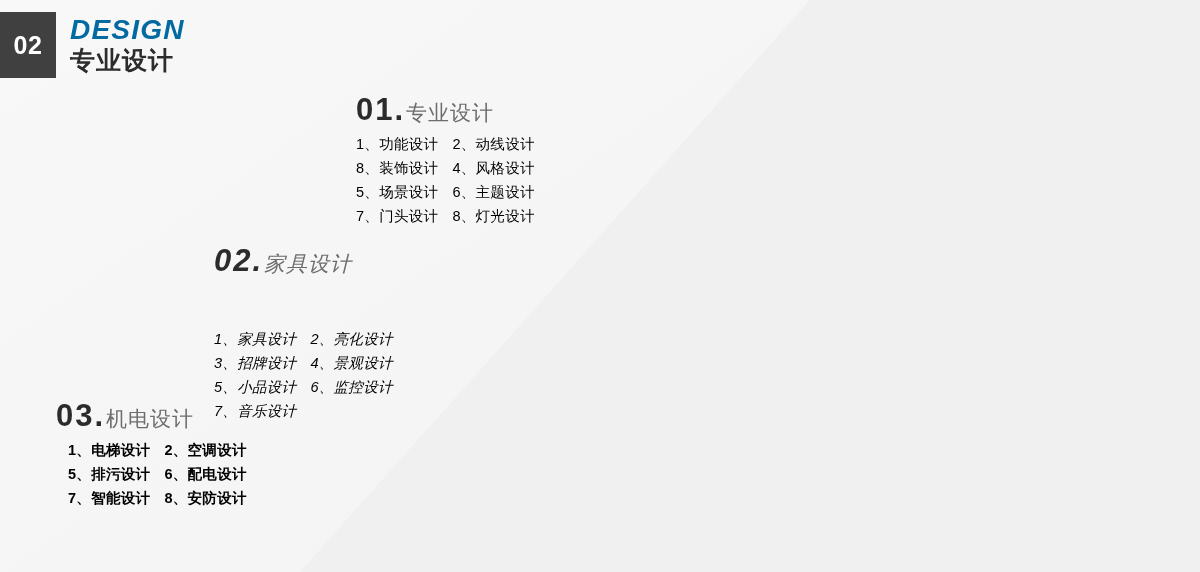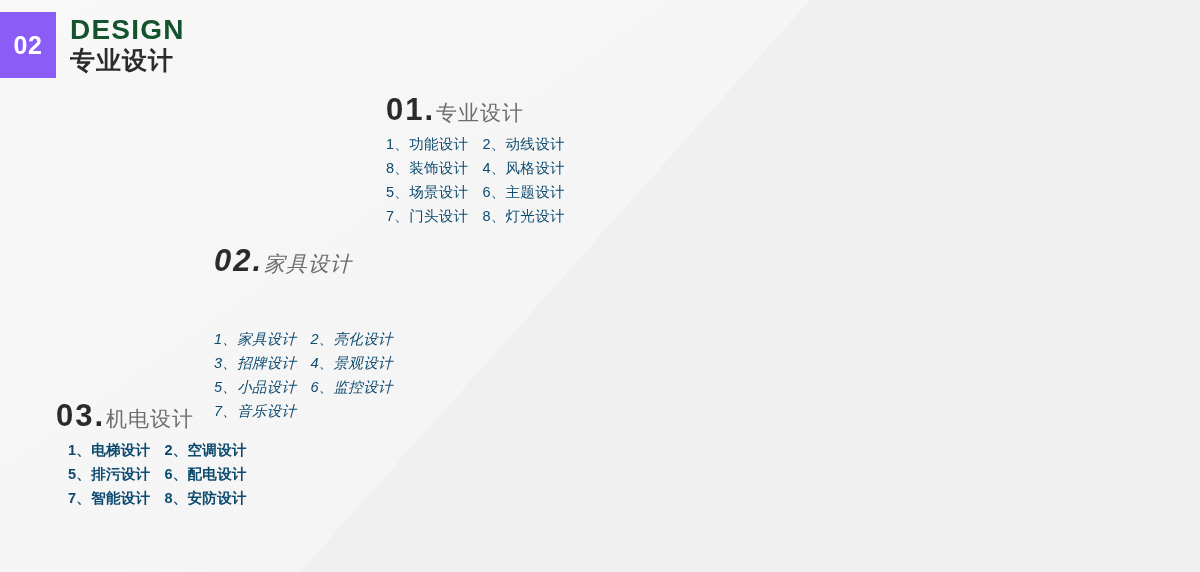--- a/index.html
+++ b/index.html
@@ -38,42 +38,43 @@
     position: absolute;
     left: 0;
     top: 12px;
     height: 66px;
     display: flex;
     align-items: stretch;
   }
   .num-badge {
     width: 56px;
     height: 66px;
-    background: #8b5cf6;
+    background: #404040;
     color: #ffffff;
     display: flex;
     align-items: center;
     justify-content: center;
     font-size: 25px;
     font-weight: bold;
     letter-spacing: 0.5px;
   }
   .header-text {
     margin-left: 14px;
     display: flex;
     flex-direction: column;
     justify-content: center;
     line-height: 1;
   }
   .header-en {
-    color: #14532d;
+    color: #0369a1;
     font-size: 28px;
     font-weight: bold;
     letter-spacing: 1.2px;
     line-height: 1.05;
+    font-style: italic;
   }
   .header-cn {
     color: #2c2c2c;
     font-size: 25px;
     font-weight: bold;
     letter-spacing: 1px;
     line-height: 1.15;
     margin-top: 2px;
   }
 
@@ -98,35 +99,35 @@
     font-size: 21px;
     letter-spacing: 1px;
     margin-left: 1px;
   }
   .sec-list {
     margin: 0;
     padding: 0;
     list-style: none;
   }
   .sec-list li {
-    color: #0c4a6e;
+    color: #000000;
     font-size: 14.5px;
     line-height: 24px;
     letter-spacing: 0.3px;
     white-space: nowrap;
   }
   .sec-list li .cell {
     display: inline-block;
   }
   .sec-list li .cell + .cell {
     margin-left: 14px;
   }
 
   
-  #section-01 { left: 386px; top: 92px; }
+  #section-01 { left: 356px; top: 92px; }
   #section-01 .sec-list { margin-left: 0; padding-left: 0; }
   #section-01 .sec-list li { padding-left: 0; }
 
   #section-02 { left: 214px; top: 243px; font-style: italic; }
   #section-03 { left: 56px; top: 398px; }
 
   
   #section-01 .sec-list { padding-left: 0; margin-left: 0; }
   #list-01 { margin-left: 0; }
   #list-02 { margin-left: 0; margin-top: 48px; }

